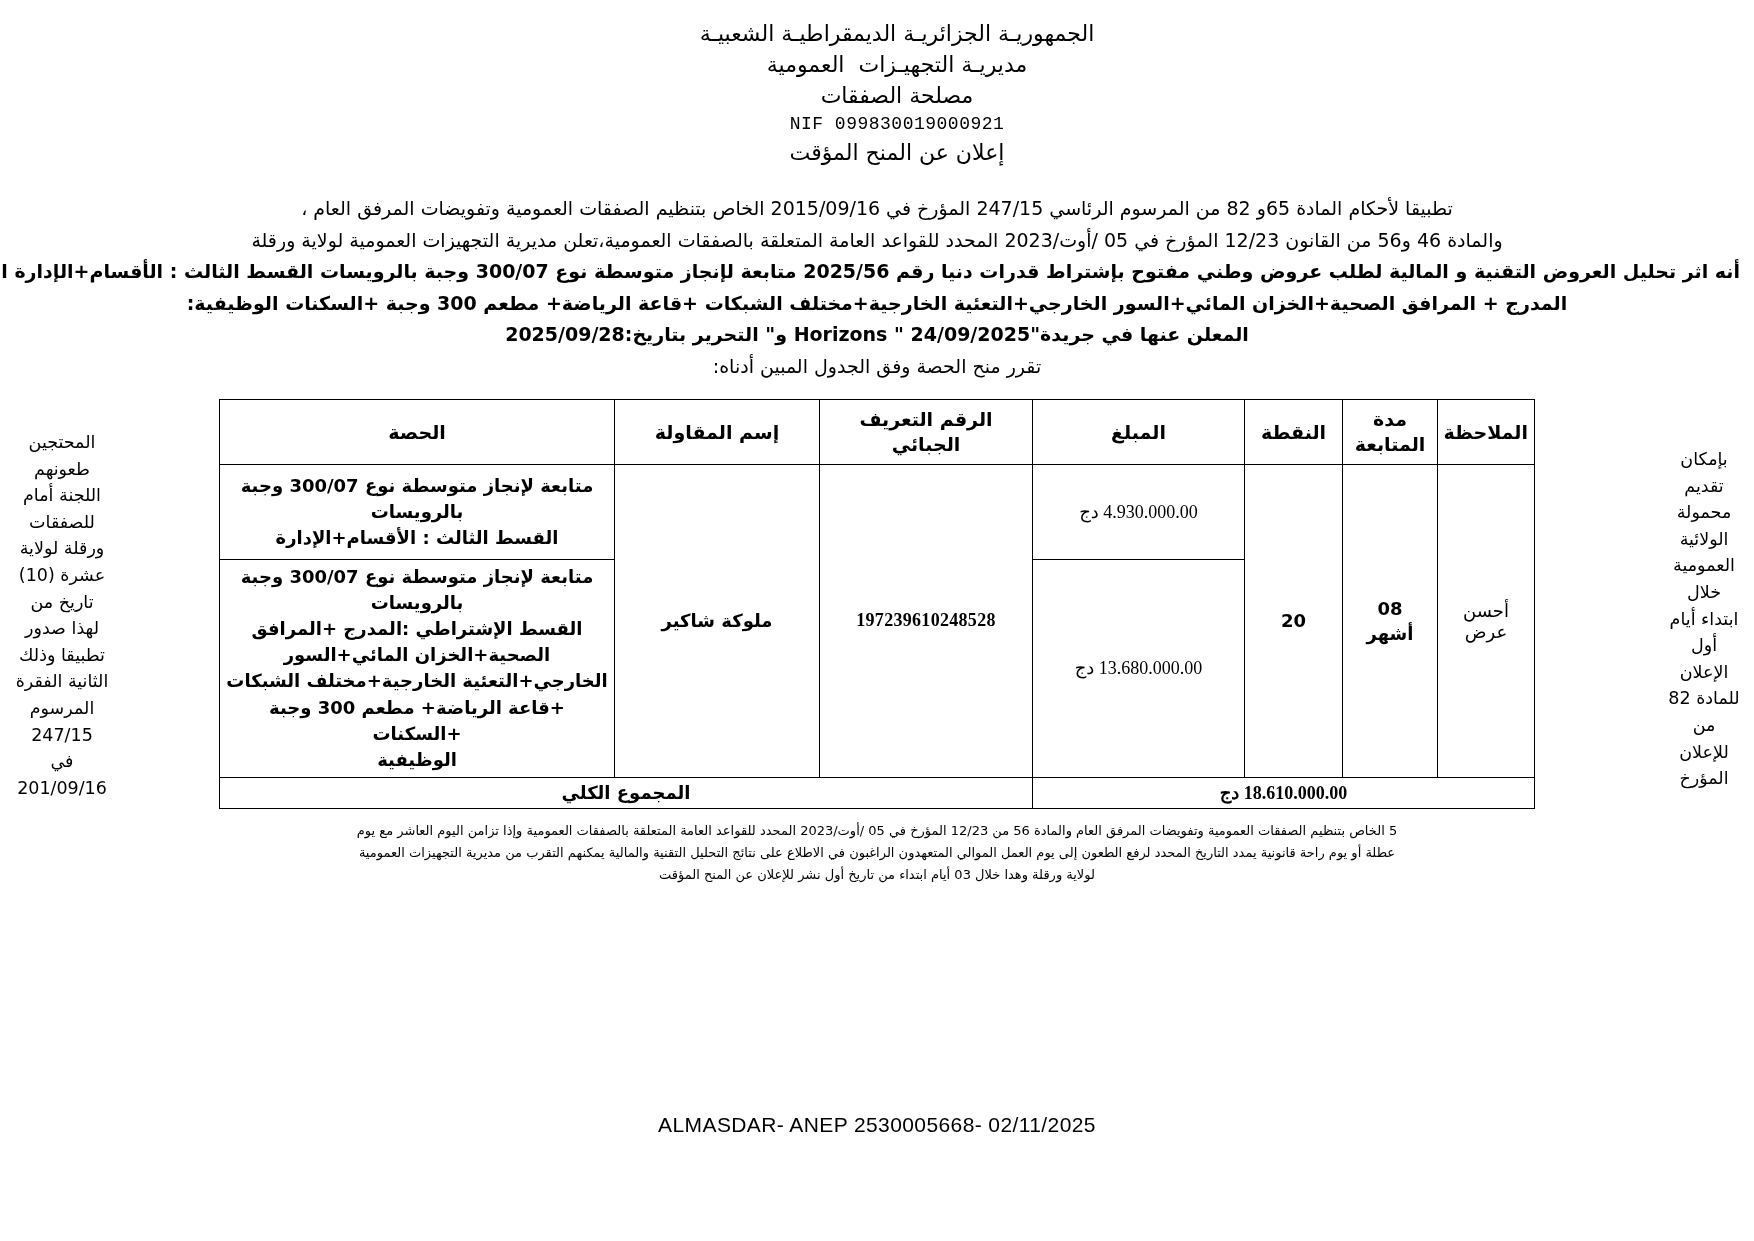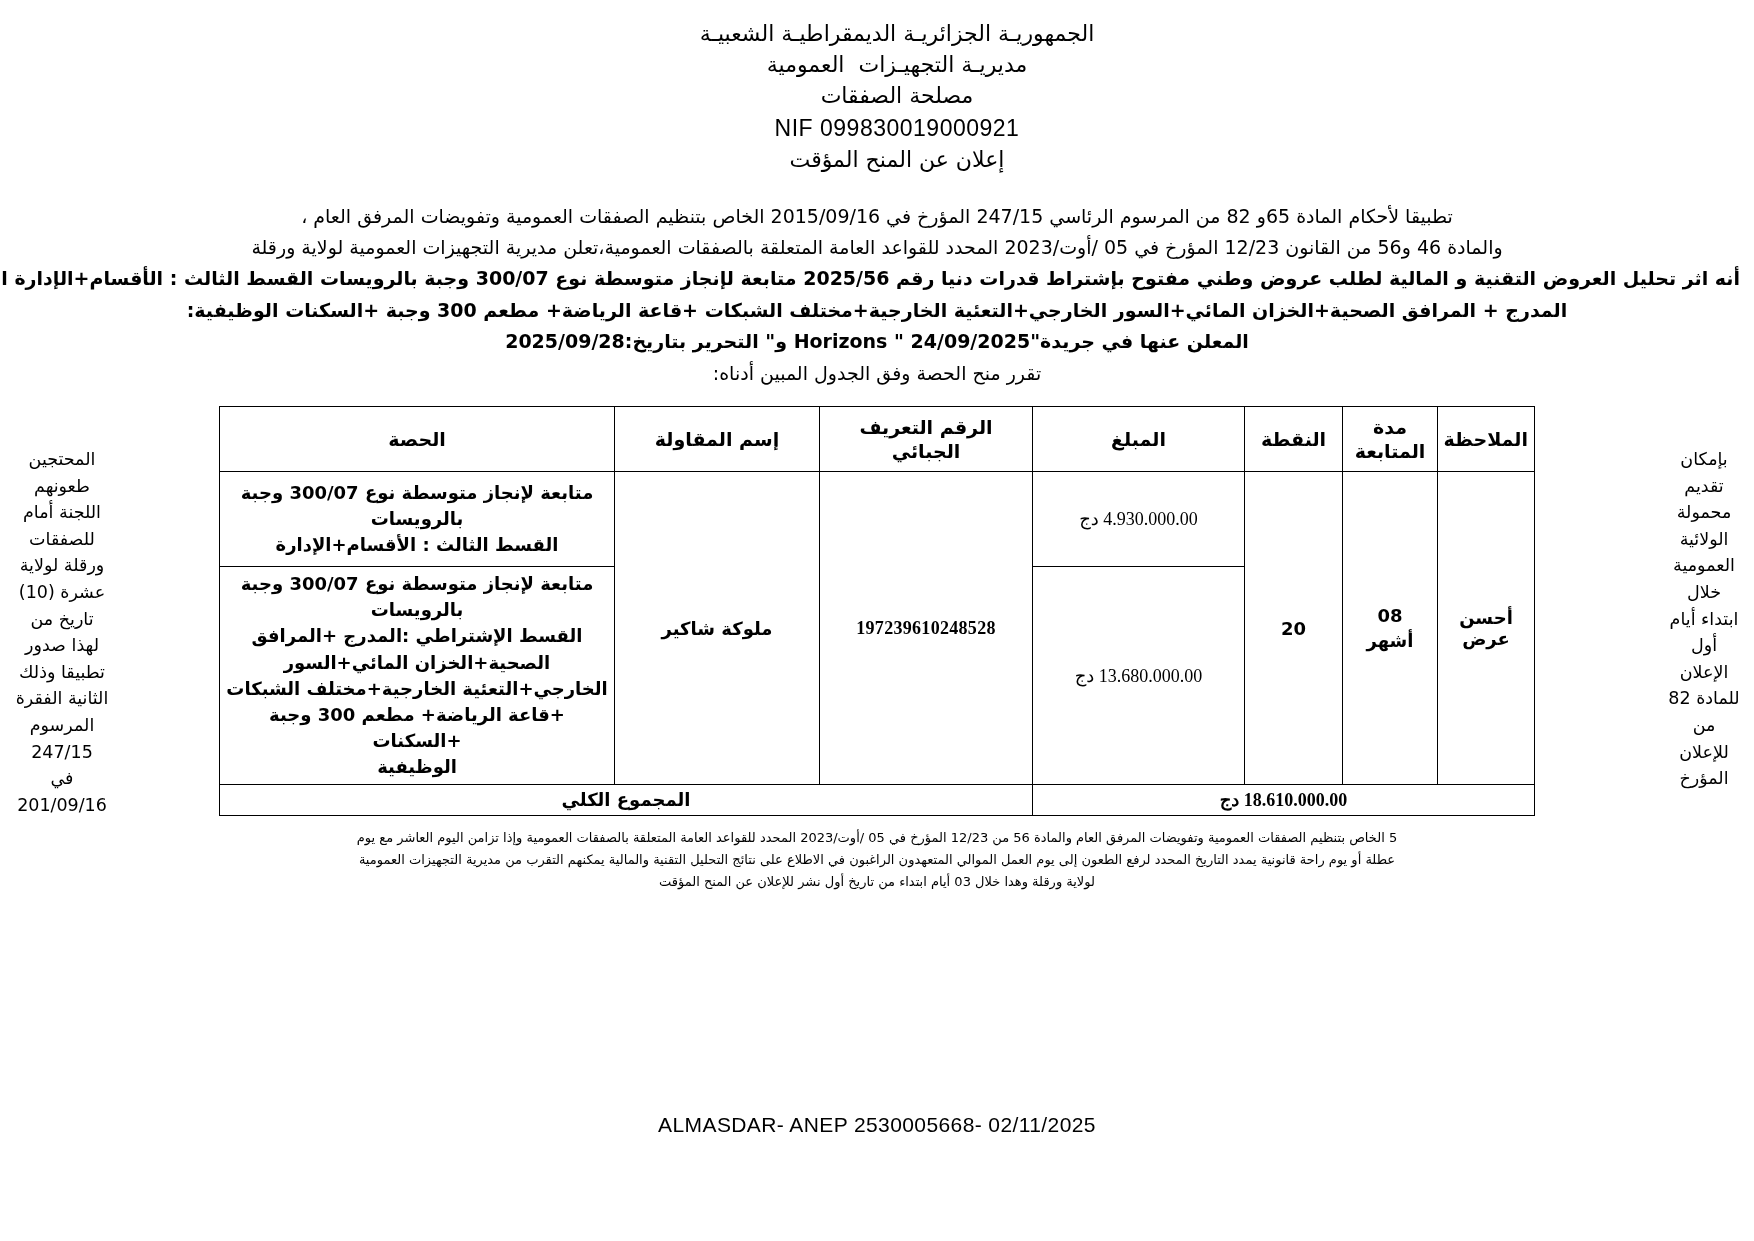--- a/index.html
+++ b/index.html
@@ -32,22 +32,22 @@
     font-size: 22px;
     direction: rtl;
     padding-left: 40px;
   }
   .header .hline {
     display: block;
     white-space: pre;
     letter-spacing: 0.3px;
   }
   .header .hline.nif {
-    font-family: Liberation Sans, sans-serif;
-    font-size: 23px;
+    font-family: Liberation Mono, monospace;
+    font-size: 18px;
     direction: ltr;
     letter-spacing: 0.5px;
   }
 
   
   .intro {
     direction: rtl;
     text-align: center;
     font-size: 19px;
     line-height: 1.55;
@@ -115,21 +115,21 @@
   }
   td.nif {
     font-size: 19px;
     font-weight: bold;
     font-family: "Liberation Serif", "DejaVu Serif", serif;
     letter-spacing: 0.3px;
   }
   td.contractor { font-size: 19px; font-weight: bold; }
   td.note-pts { font-size: 21px; font-weight: bold; }
   td.duration { font-size: 19px; font-weight: bold; line-height: 1.4; }
-  td.remark { font-size: 19px; font-weight: bold; }
+  td.remark { font-size: 19px; font-weight: normal; }
   td.total-label {
     font-size: 26px;
     font-weight: bold;
   }
   td.total-value {
     font-size: 25px;
     font-weight: bold;
     font-family: "Liberation Serif", "DejaVu Serif", serif;
     letter-spacing: 0.5px;
   }
@@ -140,21 +140,21 @@
     top: 428px;
     right: 4px;
     width: 92px;
     direction: rtl;
     text-align: center;
     font-size: 17.5px;
     line-height: 1.52;
   }
   .side-left {
     position: absolute;
-    top: 428px;
+    top: 411px;
     left: 6px;
     width: 112px;
     direction: rtl;
     text-align: center;
     font-size: 17.5px;
     line-height: 1.52;
   }
   .side-right div, .side-left div { white-space: nowrap; }
 
   

